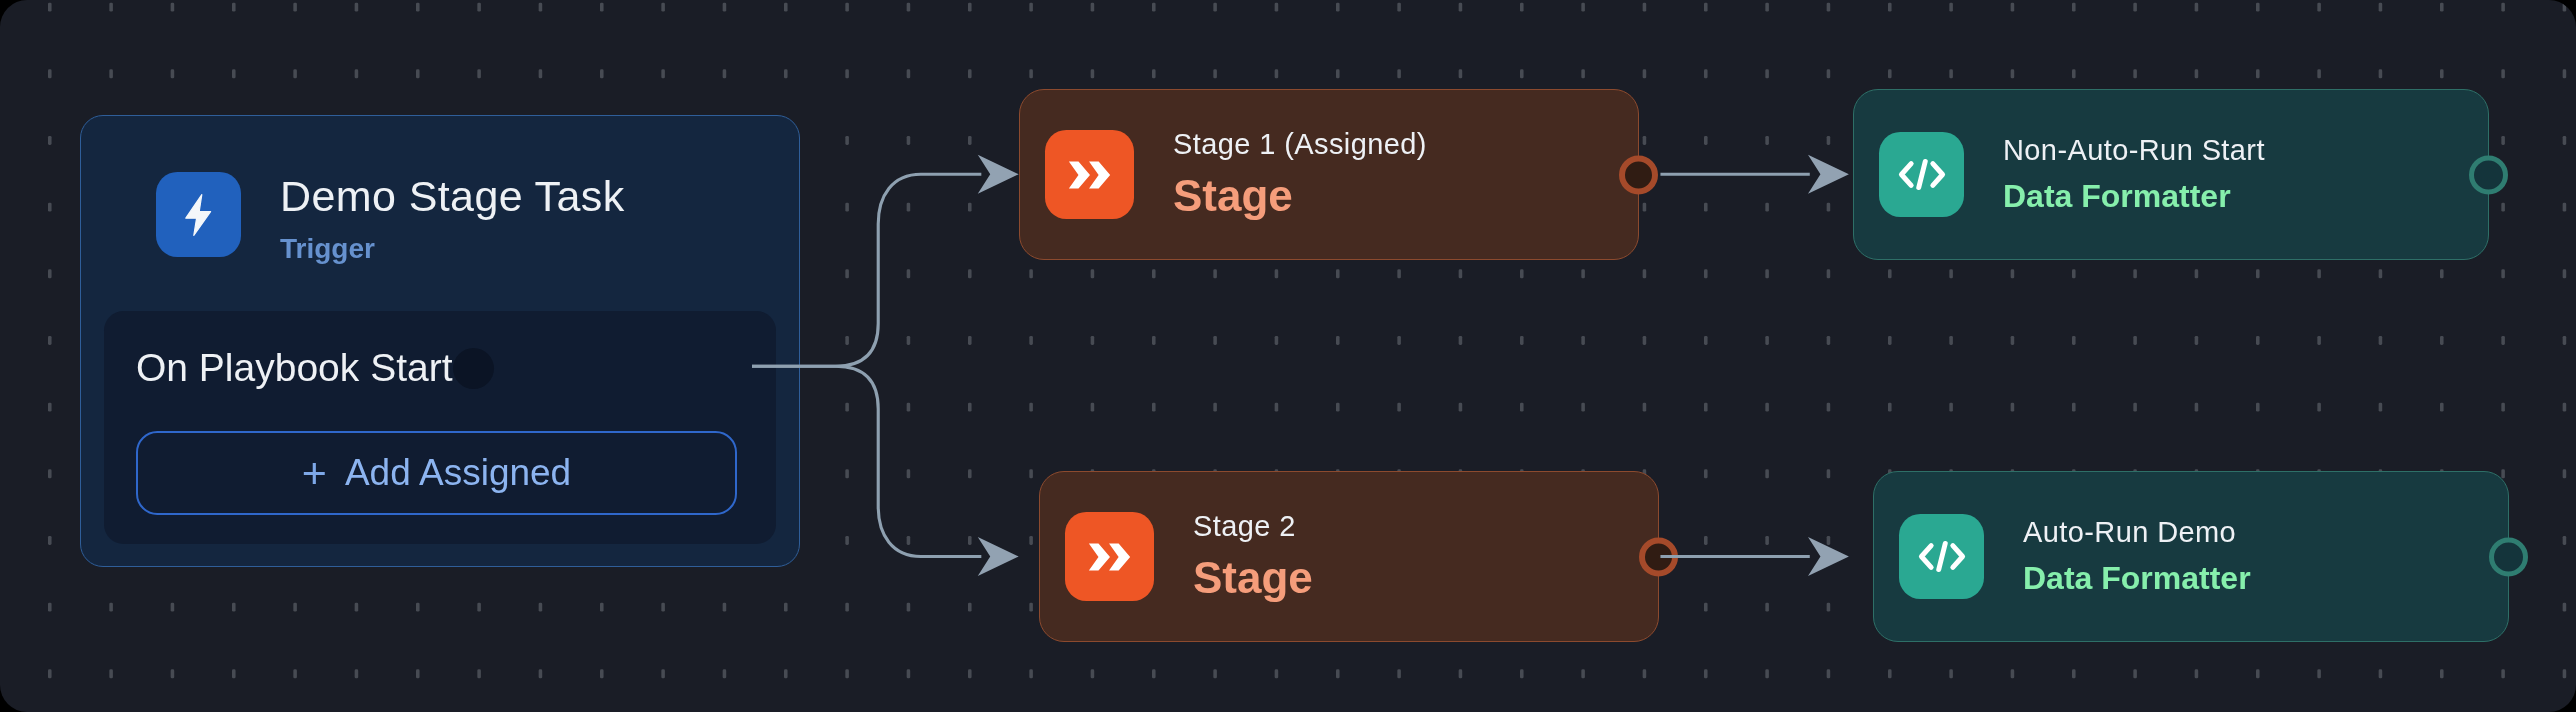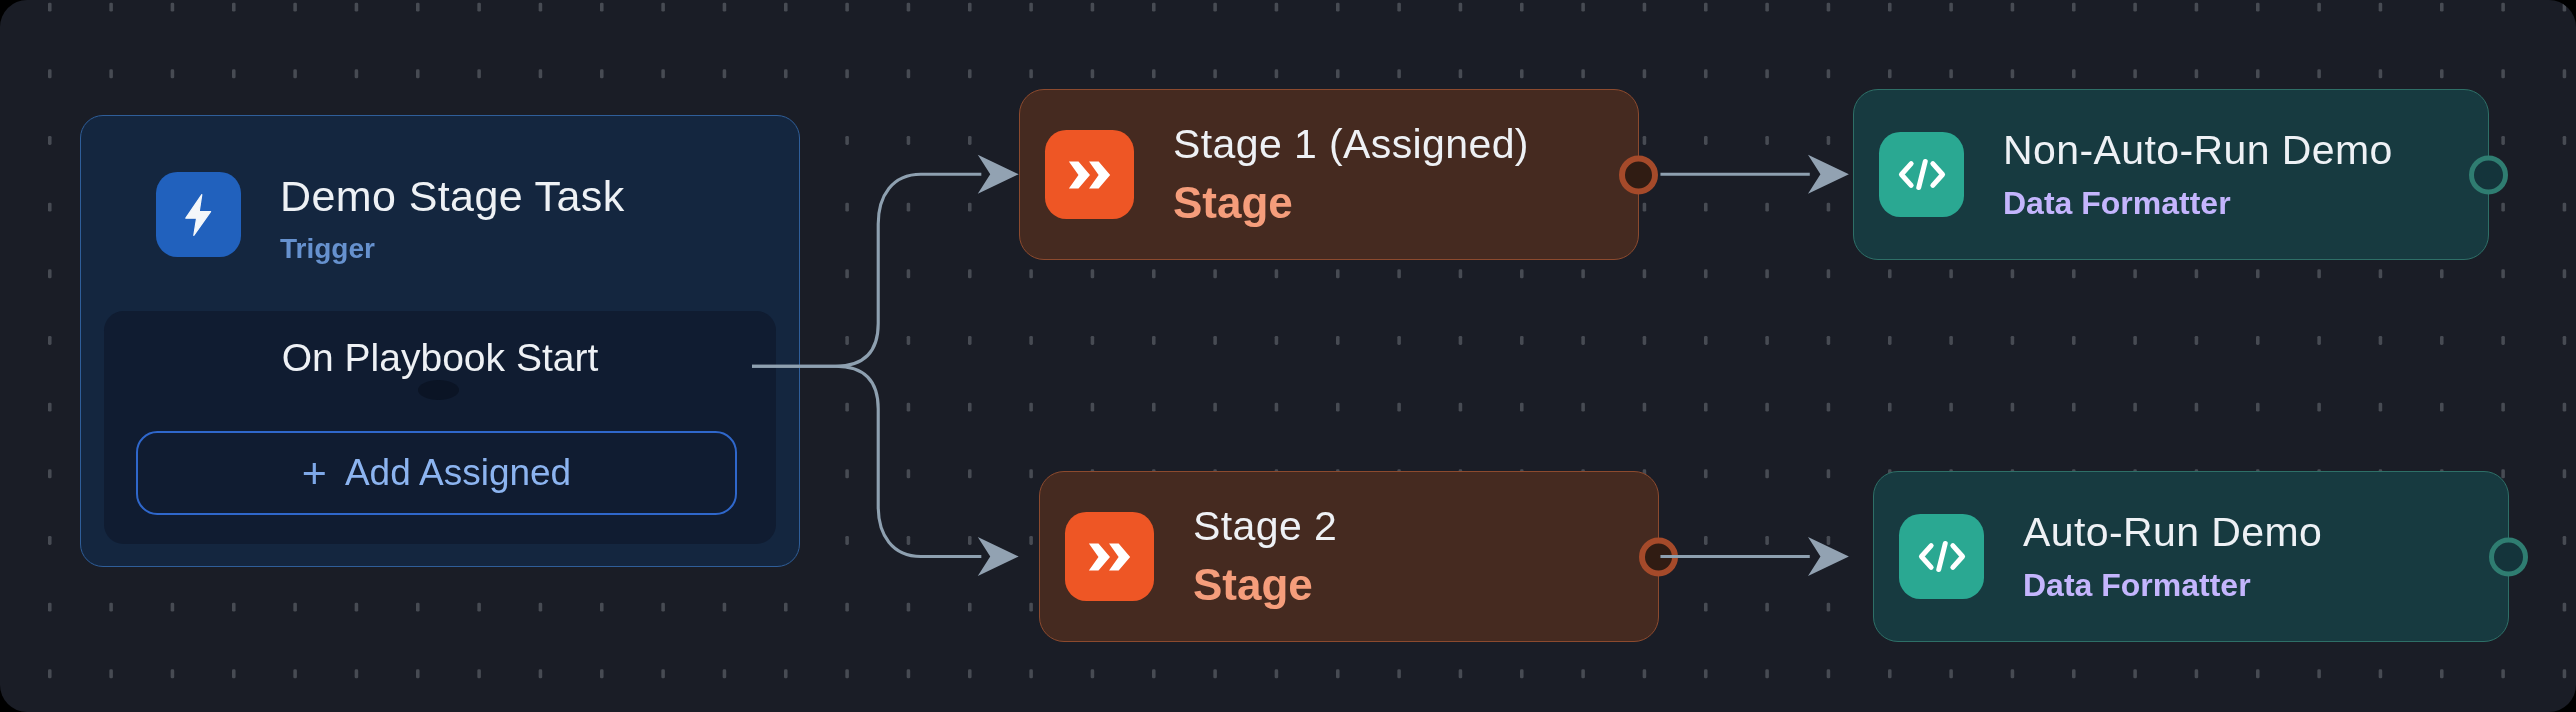--- a/index.html
+++ b/index.html
@@ -35,21 +35,21 @@
   .node-title { font-size: 43px; font-weight: 400; color: #eef1f5; letter-spacing: 0.4px; }
   .node-sub { font-size: 28px; font-weight: 700; }
   .trigger-sub { color: #6691ce; }
 
   .trigger-panel {
     position: absolute; left: 23px; right: 23px; top: 195px; height: 233px;
     background: #101c31; border-radius: 19.6px;
   }
   .trigger-row {
     position: absolute; left: 32px; right: 32px; top: 25px; height: 64px;
-    display: flex; align-items: center; justify-content: flex-start; flex-direction: column;
+    display: flex; align-items: center; justify-content: flex-start;
   }
   .trigger-row-label { font-size: 39px; font-weight: 400; color: #eef1f5; }
   .out-port-dark {
     width: 41px; height: 41px; border-radius: 50%;
     background: #0b1425; margin-right: 3.6px;
   }
   .add-trigger-btn {
     position: absolute; left: 32px; right: 39px; top: 120px; height: 84px;
     background: transparent; border: 2.7px solid #2f67cb; border-radius: 21.3px;
     display: flex; align-items: center; justify-content: center; gap: 18px;
@@ -64,22 +64,22 @@
     display: flex; align-items: center; gap: 39px; padding-left: 25px;
   }
   .stage-node { left: 1019px; background: #452a20; border: 1.8px solid #8c4a2e; }
   .task-node  { left: 1853px; width: 636px; background: #173a40; border: 1.8px solid #2e6f67; }
   .row-1 { top: 89px; }
   .row-2 { top: 471px; margin-left: 20px; }
 
   .stage-icon { width: 89px; height: 89px; background: #ee5625; border-radius: 21.3px; }
   .task-icon  { width: 85px;  height: 85px;  background: #2aa892; border-radius: 21.3px; }
   .stage-sub { color: #f59d7b; font-size: 44px; }
-  .task-sub  { color: #c4b5fd; font-size: 32px; }
-  .flow-node .node-title { font-size: 41px; }
+  .task-sub  { color: #86efac; font-size: 32px; }
+  .flow-node .node-title { font-size: 29px; }
   .flow-node .node-texts { gap: 10.7px; }
 
   .edge-port {
     position: absolute; right: -19.6px; top: 50%; transform: translateY(-50%);
     width: 39px; height: 39px; border-radius: 50%; z-index: 3;
   }
   .stage-port { border: 6.2px solid #a54a2a; background: #301c13; }
   .task-port  { border: 5.3px solid #2f7d71; background: #14343b; }
 </style>
 </head>
@@ -607,21 +607,21 @@
 
   <div class="node flow-node task-node row-1">
     <div class="node-icon task-icon">
       <svg width="52" height="37" viewBox="0 0 48 34">
         <polyline points="14,7 5,17 14,27" fill="none" stroke="#ffffff" stroke-width="4.6" stroke-linecap="round" stroke-linejoin="round"></polyline>
         <polyline points="34,7 43,17 34,27" fill="none" stroke="#ffffff" stroke-width="4.6" stroke-linecap="round" stroke-linejoin="round"></polyline>
         <line x1="27" y1="5" x2="21" y2="29" stroke="#ffffff" stroke-width="4.6" stroke-linecap="round"></line>
       </svg>
     </div>
     <div class="node-texts">
-      <div class="node-title">Non-Auto-Run Demo</div>
+      <div class="node-title">Non-Auto-Run Start</div>
       <div class="node-sub task-sub">Data Formatter</div>
     </div>
     <span class="edge-port task-port"></span>
   </div>
 
   <div class="node flow-node task-node row-2">
     <div class="node-icon task-icon">
       <svg width="52" height="37" viewBox="0 0 48 34">
         <polyline points="14,7 5,17 14,27" fill="none" stroke="#ffffff" stroke-width="4.6" stroke-linecap="round" stroke-linejoin="round"></polyline>
         <polyline points="34,7 43,17 34,27" fill="none" stroke="#ffffff" stroke-width="4.6" stroke-linecap="round" stroke-linejoin="round"></polyline>

